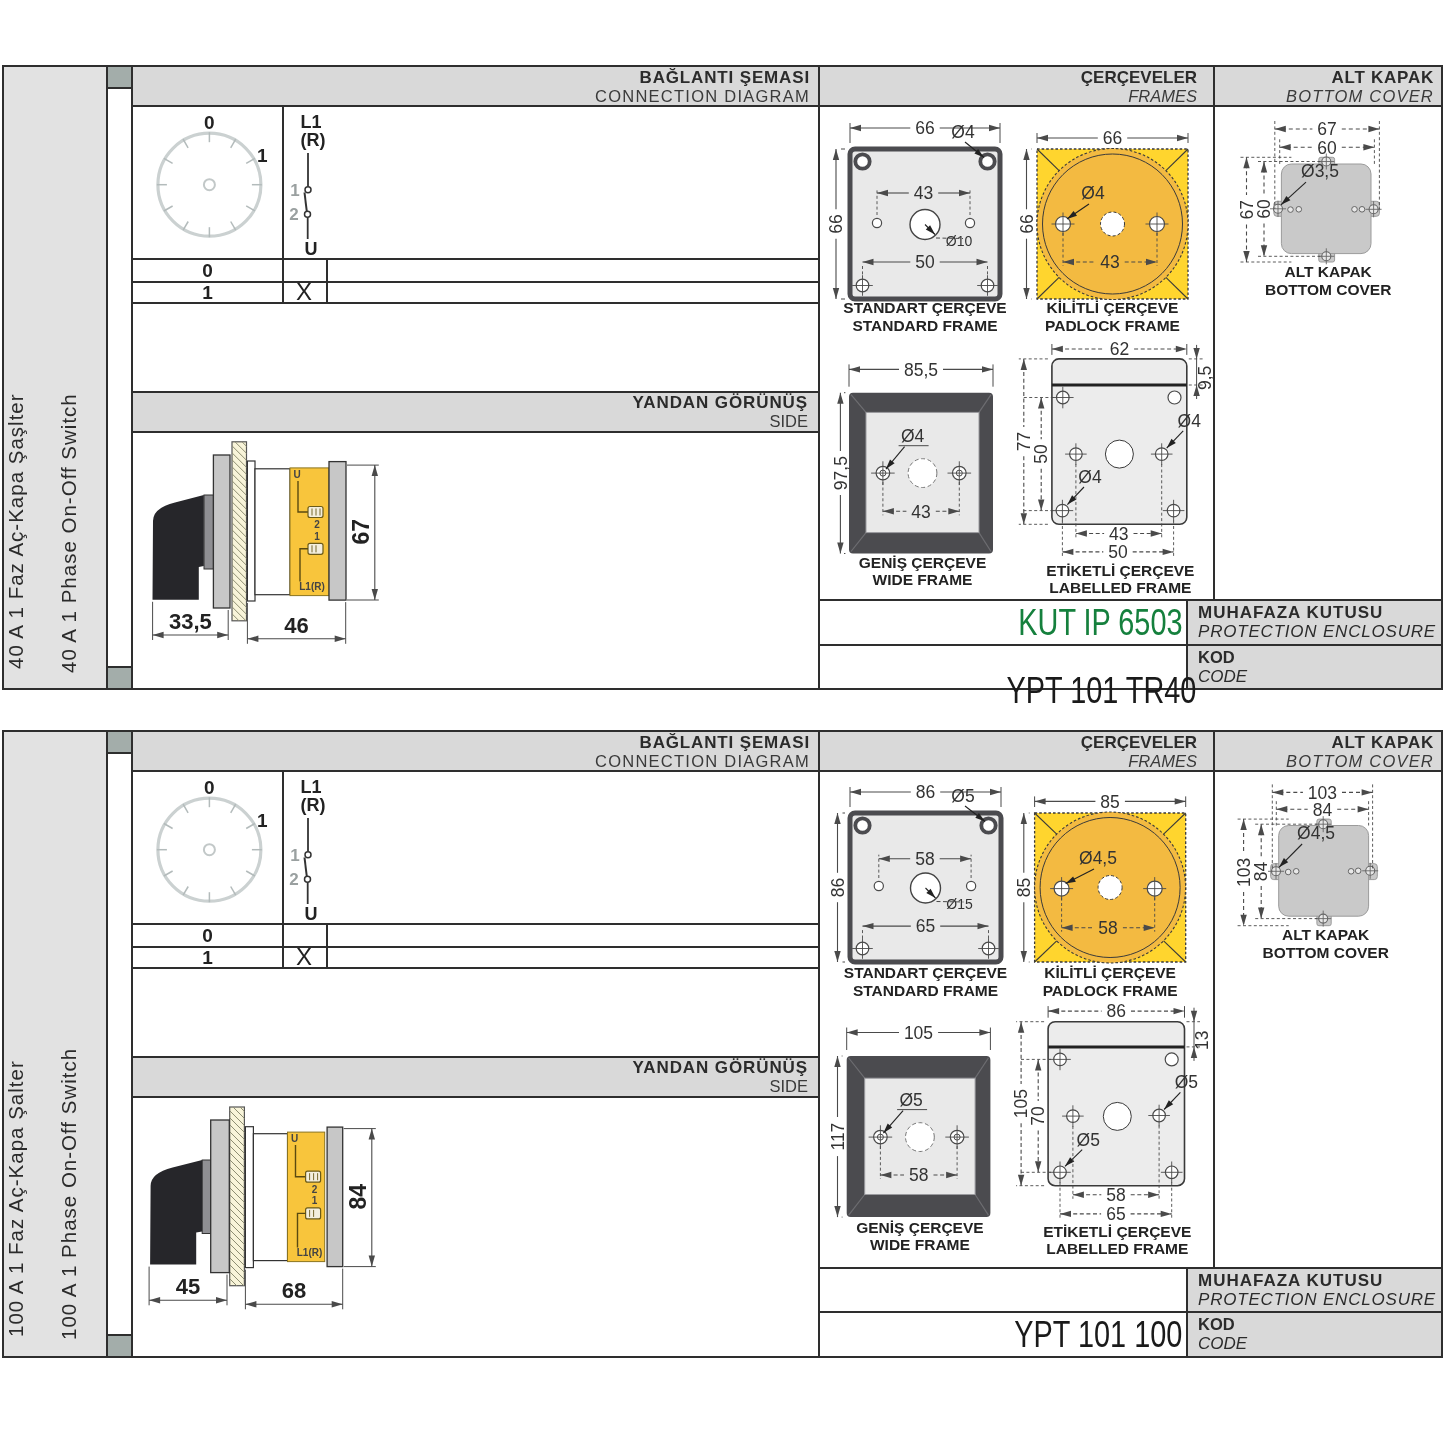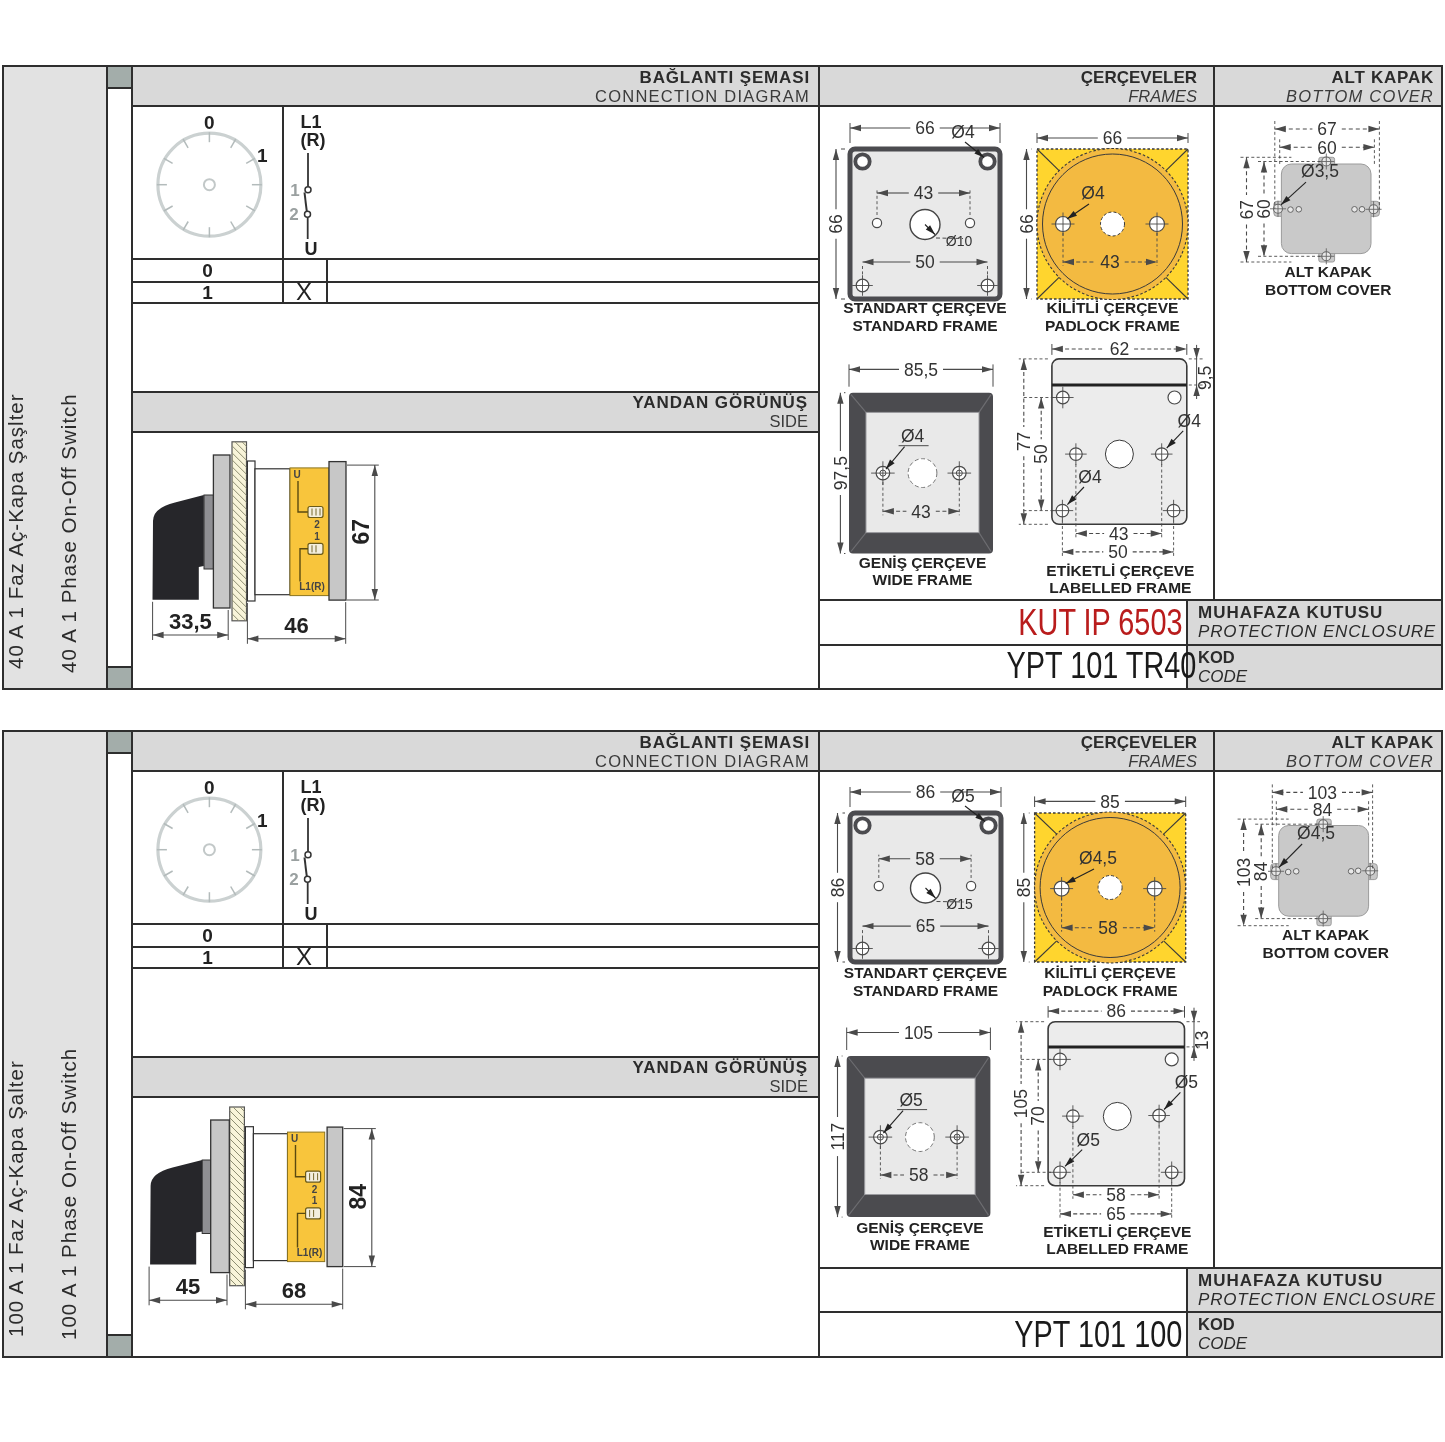--- a/index.html
+++ b/index.html
@@ -517,28 +517,28 @@
 
 <div style="position:absolute;left:820px;top:599px;width:621px;height:2px;background:#2e2e2e;"></div>
 
 <div style="position:absolute;left:820px;top:644px;width:621px;height:2px;background:#2e2e2e;"></div>
 
 <div style="position:absolute;left:1186px;top:601px;width:255px;height:43px;background:#d9d9d9;border-left:2px solid #2e2e2e;box-sizing:border-box;padding:2px 0 0 10px;line-height:19px;">
       <div style="font-weight:bold;font-size:17px;letter-spacing:1px;color:#2b2b2b;">MUHAFAZA KUTUSU</div>
       <div style="font-size:17px;color:#2b2b2b;font-style:italic;letter-spacing:0.8px;">PROTECTION ENCLOSURE</div>
     </div>
 
-<div style="position:absolute;left:830px;top:603px;width:352px;height:39px;text-align:right;font-size:37px;color:#b91c1c;line-height:39px;"><span style="display:inline-block;transform:scaleX(0.78);transform-origin:100% 50%;white-space:nowrap;">KUT IP 6503</span></div>
+<div style="position:absolute;left:830px;top:603px;width:352px;height:39px;text-align:right;font-size:37px;color:#15803d;line-height:39px;"><span style="display:inline-block;transform:scaleX(0.78);transform-origin:100% 50%;white-space:nowrap;">KUT IP 6503</span></div>
 
 <div style="position:absolute;left:1186px;top:646px;width:255px;height:42px;background:#d9d9d9;border-left:2px solid #2e2e2e;box-sizing:border-box;padding:2px 0 0 10px;line-height:19px;">
       <div style="font-weight:bold;font-size:16.5px;color:#2b2b2b;">KOD</div>
       <div style="font-size:17px;color:#2b2b2b;font-style:italic;">CODE</div>
     </div>
 
-<div style="position:absolute;left:830px;top:647px;width:366px;height:38px;text-align:right;font-size:37px;color:#1a1a1a;line-height:38px;text-decoration:underline;"><span style="display:inline-block;transform:scaleX(0.78);transform-origin:100% 50%;white-space:nowrap;">YPT 101 TR40</span></div>
+<div style="position:absolute;left:830px;top:672px;width:366px;height:38px;text-align:right;font-size:37px;color:#1a1a1a;line-height:38px;text-decoration:underline;"><span style="display:inline-block;transform:scaleX(0.78);transform-origin:100% 50%;white-space:nowrap;">YPT 101 TR40</span></div>
 
 <div style="position:absolute;left:2px;top:730px;width:1441px;height:628px;box-sizing:border-box;border:2px solid #2e2e2e;background:#fff;"></div>
 
 <div style="position:absolute;left:4px;top:732px;width:102px;height:624px;background:#e2e2e2;border-right:2px solid #2e2e2e;box-sizing:content-box;"></div>
 
 <div style="position:absolute;left:4px;top:1337px;transform:rotate(-90deg);transform-origin:0 0;white-space:nowrap;font-size:20.5px;letter-spacing:1px;color:#2b2b2b;">100 A 1 Faz Aç-Kapa Şalter</div>
 
 <div style="position:absolute;left:57px;top:1340px;transform:rotate(-90deg);transform-origin:0 0;white-space:nowrap;font-size:20.5px;letter-spacing:1px;color:#2b2b2b;">100 A 1 Phase On-Off Switch</div>
 
 <div style="position:absolute;left:106px;top:732px;width:23px;height:624px;background:#fff;border-left:2px solid #2e2e2e;border-right:2px solid #2e2e2e;"></div>

